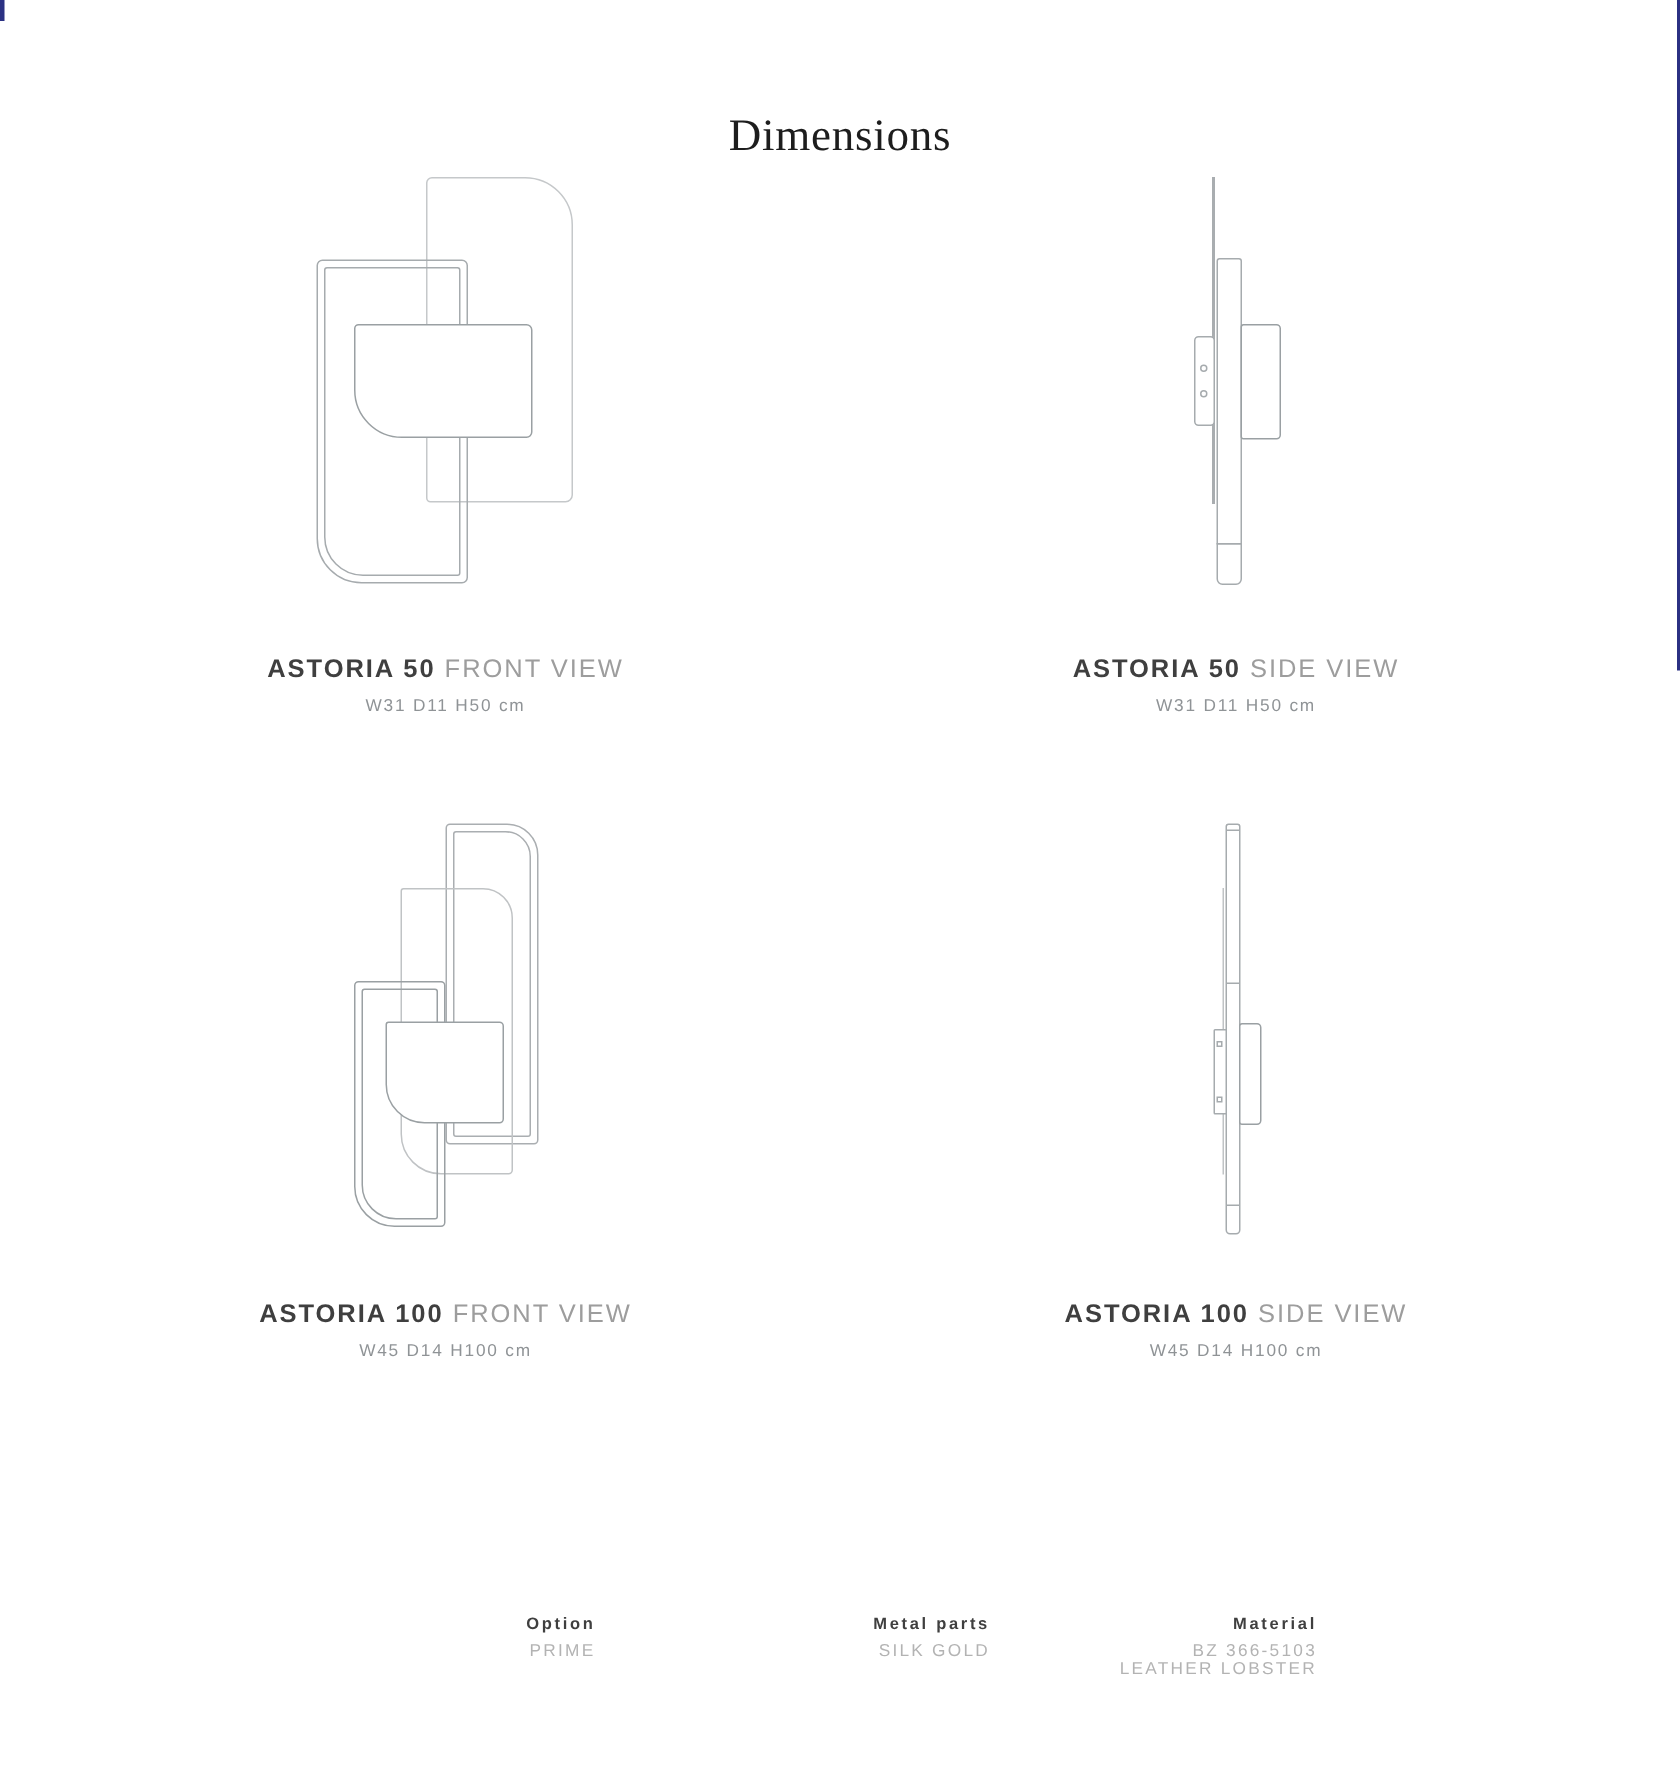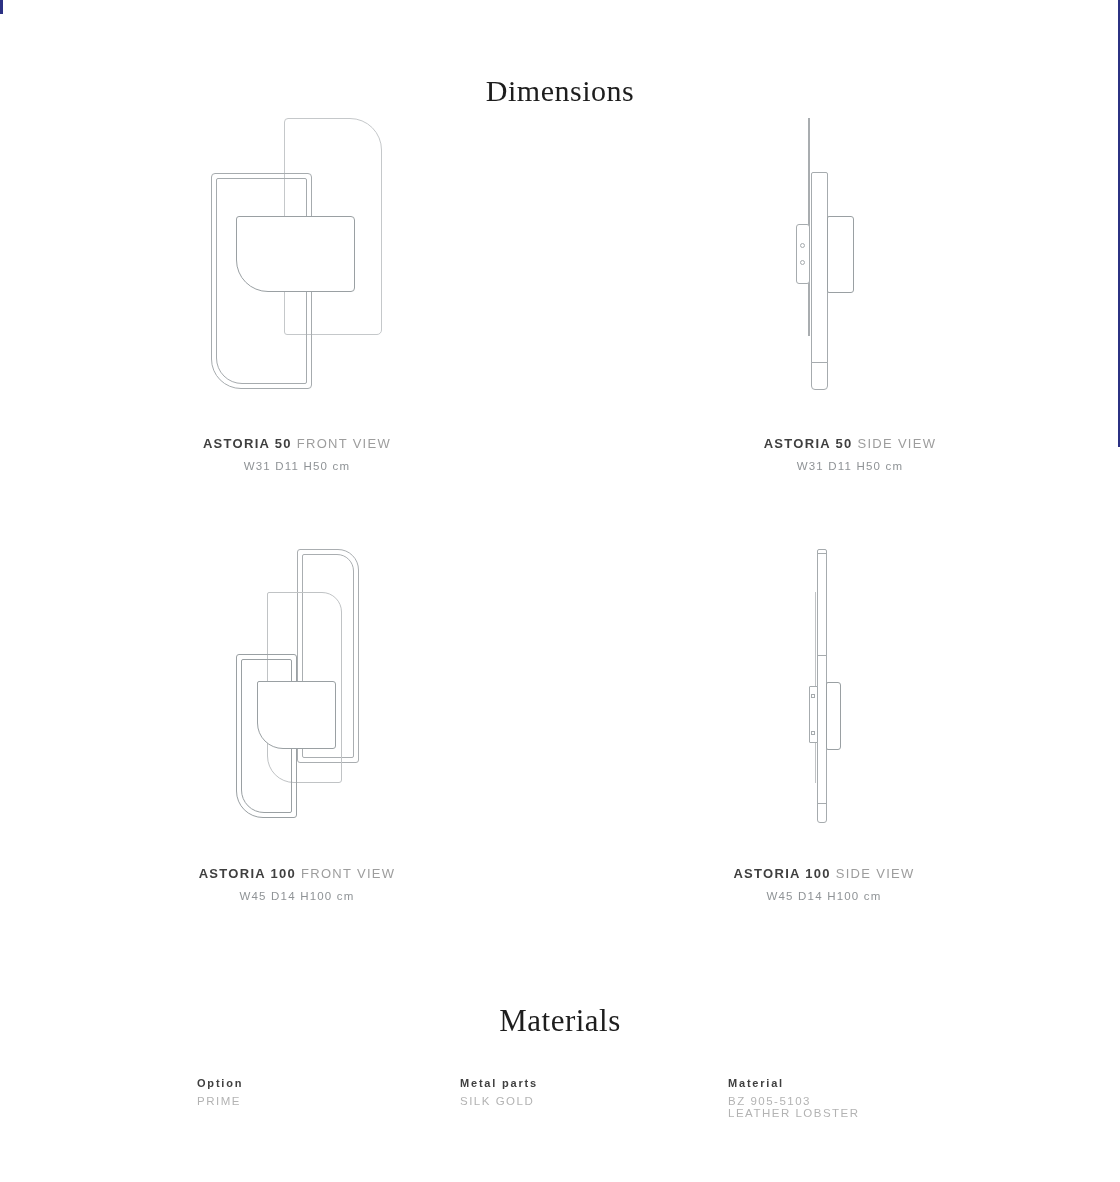--- a/index.html
+++ b/index.html
@@ -20,26 +20,26 @@
   .ln-soft  { border-color:#c0c3c5; }
   .ln-mid   { border-color:#aaaeb1; }
   .ln-dark  { border-color:#9aa0a3; }
   .fill { background:#ffffff; }
   .bar  { position:absolute; background:#a6abae; }
   .bar-wall  { background:#a9adb0; }
   .bar-light { background:#c0c3c5; }
 
   
   .fig-caption { position:absolute; width:300px; text-align:center; }
-  .fig-line1 { font-size:13px; letter-spacing:1.3px; color:#9d9d9d; white-space:nowrap; }
+  .fig-line1 { font-size:17px; letter-spacing:1.3px; color:#9d9d9d; white-space:nowrap; }
   .fig-name  { font-weight:bold; color:#3f3f3f; }
   .fig-dims  { margin-top:9px; font-size:11.5px; letter-spacing:1.2px; color:#8f9396; }
 
   
-  .mat-col   { position:absolute; top:1077px; text-align:left; }
+  .mat-col   { position:absolute; top:1077px; text-align:right; }
   .mat-label { font-size:11px; font-weight:bold; letter-spacing:1.8px; color:#3f3f3f; }
   .mat-value { margin-top:6px; font-size:11.5px; letter-spacing:1.5px; color:#b3b3b3; line-height:1.05; }
 
   
   .edge-left  { position:absolute; left:0; top:0; width:3px; height:14px; background:#2b3183; }
   .edge-right { position:absolute; left:1118px; top:0; width:2px; height:447px; background:#2b3183; }
 </style>
 </head>
 <body>
 
@@ -67,21 +67,21 @@
     <div class="ln ln-dark fill" style="left:827px; top:216px; width:27px; height:77px; border-radius:2px 3px 3px 2px;"></div>
   </div>
 
   <div class="fig-caption" style="left:147px; top:436px;">
     <div class="fig-line1">
       <span class="fig-name">ASTORIA 50</span>
       <span>FRONT VIEW</span>
     </div>
     <div class="fig-dims">W31 D11 H50 cm</div>
   </div>
-  <div class="fig-caption" style="left:700px; top:436px;">
+  <div class="fig-caption" style="left:674px; top:436px;">
     <div class="fig-line1">
       <span class="fig-name">ASTORIA 50</span>
       <span>SIDE VIEW</span>
     </div>
     <div class="fig-dims">W31 D11 H50 cm</div>
   </div>
 
   <div class="fig">
     <div class="ln ln-mid" style="left:297px; top:549px; width:62px; height:214px; border-radius:3px 21px 3px 3px;"></div>
     <div class="ln ln-mid" style="left:302px; top:554px; width:52px; height:204px; border-radius:2px 17px 2px 2px;"></div>
@@ -111,28 +111,27 @@
     <div class="fig-dims">W45 D14 H100 cm</div>
   </div>
   <div class="fig-caption" style="left:674px; top:866px;">
     <div class="fig-line1">
       <span class="fig-name">ASTORIA 100</span>
       <span>SIDE VIEW</span>
     </div>
     <div class="fig-dims">W45 D14 H100 cm</div>
   </div>
 
-  <h1 class="serif-title" id="mat-title">Materials</h1>
 
   <div class="mat-col" style="left:197px; width:200px;">
     <div class="mat-label">Option</div>
     <div class="mat-value">PRIME</div>
   </div>
   <div class="mat-col" style="left:460px; width:200px;">
     <div class="mat-label">Metal parts</div>
     <div class="mat-value">SILK GOLD</div>
   </div>
   <div class="mat-col" style="left:728px; width:150px;">
     <div class="mat-label">Material</div>
-    <div class="mat-value">BZ 905-5103 LEATHER LOBSTER</div>
+    <div class="mat-value">BZ 366-5103 LEATHER LOBSTER</div>
   </div>
 
 </div>
 
 </body></html>

